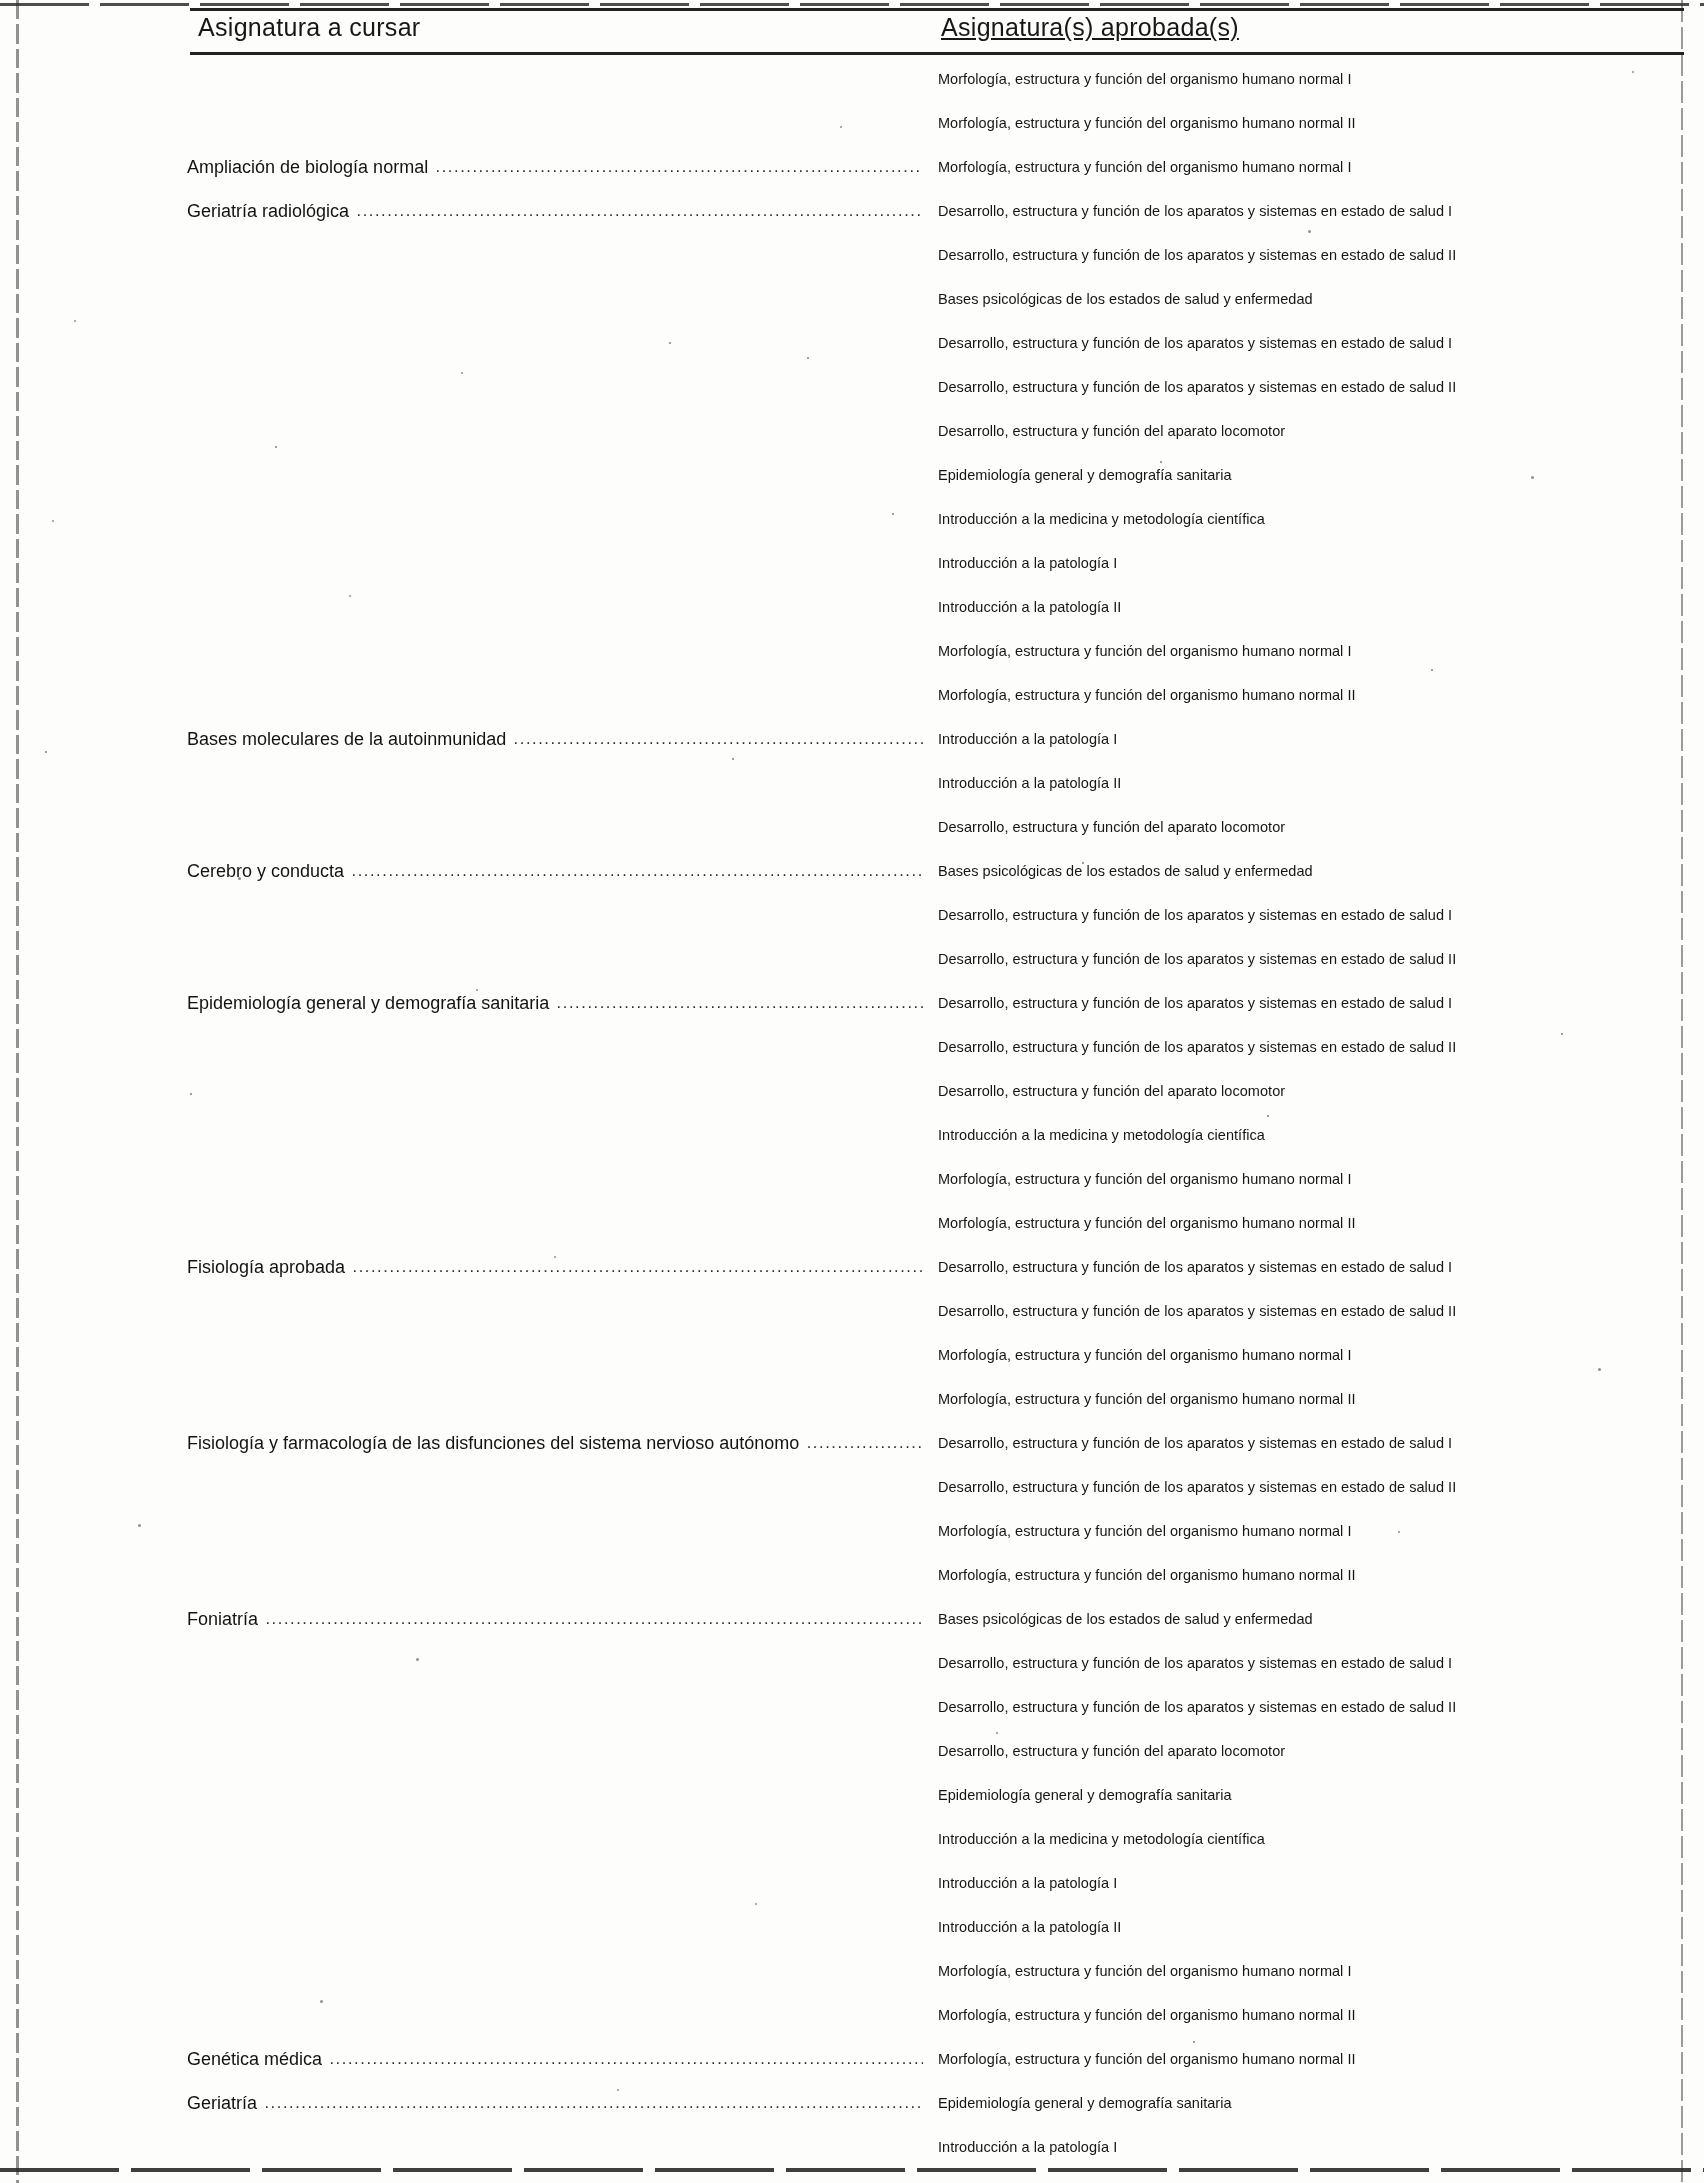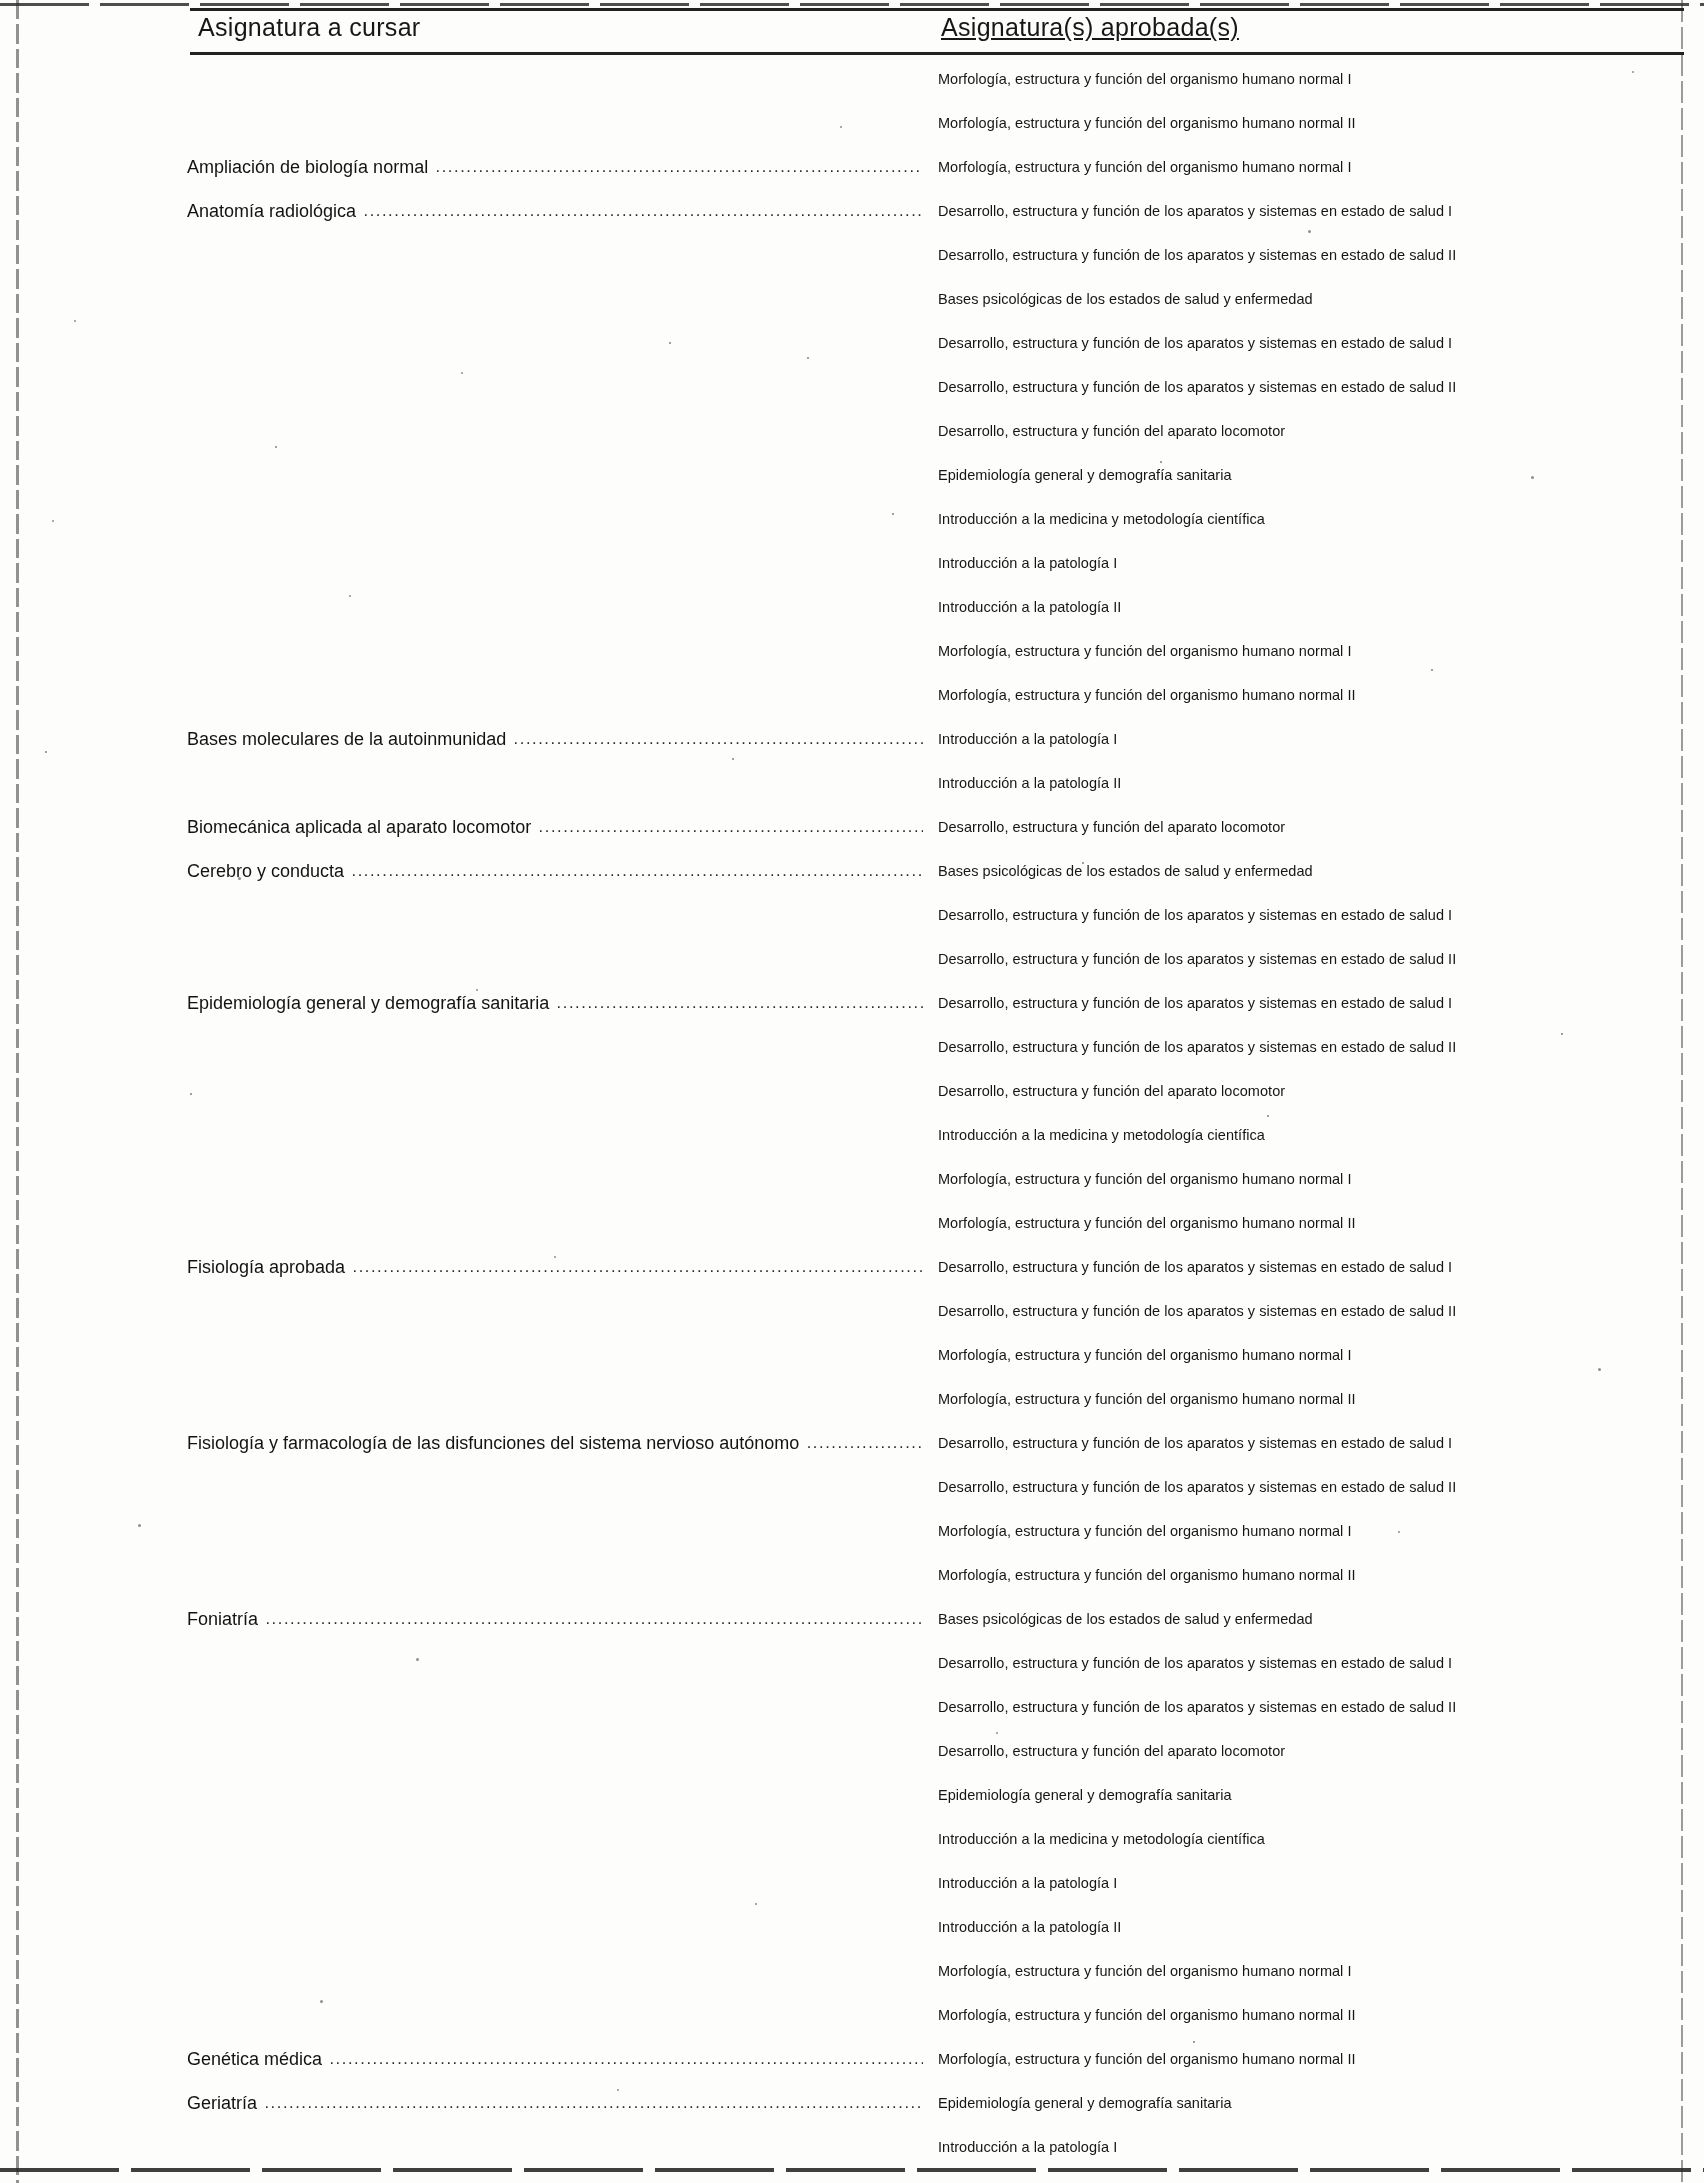--- a/index.html
+++ b/index.html
@@ -200,21 +200,21 @@
       </div>
       <div class="row">
         <div class="cell-left">
           <span class="txt">Ampliación de biología normal</span>
           <span class="leader"></span>
         </div>
         <div class="cell-right">Morfología, estructura y función del organismo humano normal I</div>
       </div>
       <div class="row">
         <div class="cell-left">
-          <span class="txt">Anatomía radiológica</span>
+          <span class="txt">Geriatría radiológica</span>
           <span class="leader"></span>
         </div>
         <div class="cell-right">Desarrollo, estructura y función de los aparatos  y sistemas en estado de salud I</div>
       </div>
       <div class="row">
         <div class="cell-left no-leader">
           <span class="txt"></span>
           <span class="leader"></span>
         </div>
         <div class="cell-right">Desarrollo, estructura y función de los aparatos y sistemas en estado de salud II</div>
@@ -293,24 +293,20 @@
         <div class="cell-right">Introducción a la patología I</div>
       </div>
       <div class="row">
         <div class="cell-left no-leader">
           <span class="txt"></span>
           <span class="leader"></span>
         </div>
         <div class="cell-right">Introducción a la patología II</div>
       </div>
       <div class="row">
-        <div class="cell-left">
-          <span class="txt">Biomecánica aplicada al aparato locomotor</span>
-          <span class="leader"></span>
-        </div>
         <div class="cell-right">Desarrollo, estructura y función del aparato locomotor</div>
       </div>
       <div class="row">
         <div class="cell-left">
           <span class="txt">Cerebro y conducta</span>
           <span class="leader"></span>
         </div>
         <div class="cell-right">Bases psicológicas de los estados de salud y enfermedad</div>
       </div>
       <div class="row">

